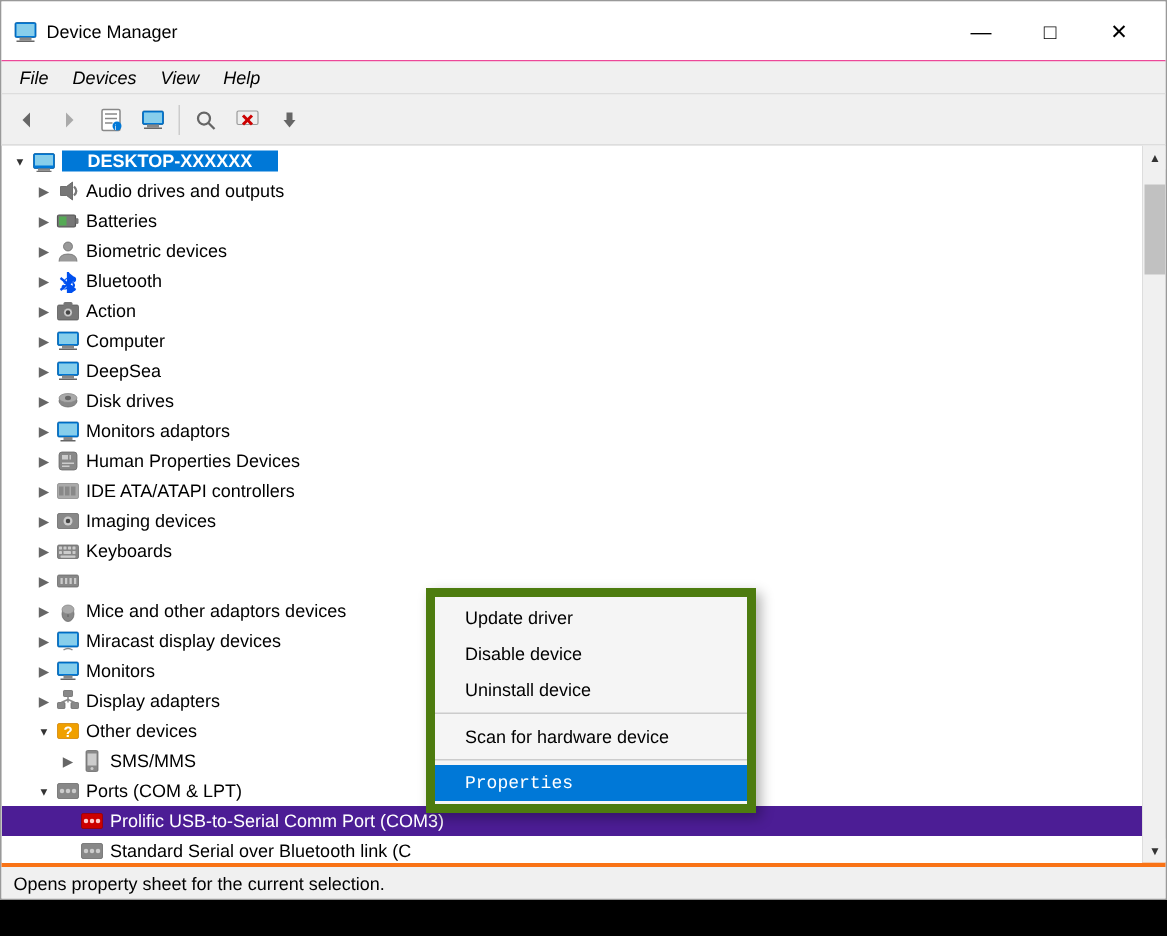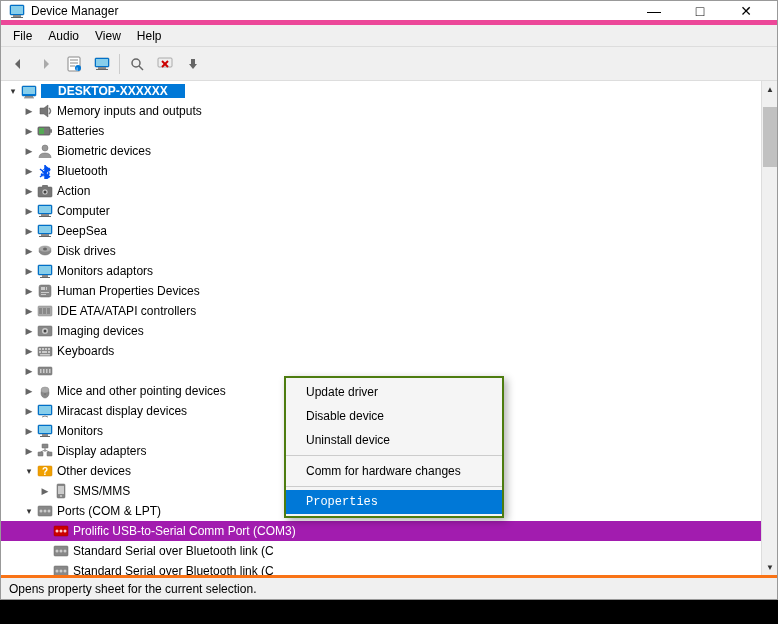--- a/index.html
+++ b/index.html
@@ -17,25 +17,25 @@
       height: 600px;
       background: #f0f0f0;
       border: 1px solid #999;
       display: flex;
       flex-direction: column;
     }
 
     
     .title-bar {
       background: #fff;
-      height: 24px;
+      height: 40px;
       display: flex;
       align-items: center;
       padding: 0 8px;
-      border-bottom: 5px solid #ec4899;
+      border-bottom: 1px solid #ec4899;
       justify-content: space-between;
     }
     .title-bar-left {
       display: flex;
       align-items: center;
       gap: 6px;
     }
     .title-bar-title {
       font-size: 12px;
       color: #000;
@@ -64,20 +64,21 @@
       display: flex;
       align-items: center;
       padding: 0 4px;
       border-bottom: 1px solid #ddd;
     }
     .menu-item {
       padding: 2px 8px;
       cursor: pointer;
       font-size: 12px;
       color: #000;
+      font-style: italic;
     }
 
     
     .toolbar {
       background: #f0f0f0;
       height: 34px;
       display: flex;
       align-items: center;
       padding: 0 4px;
       border-bottom: 1px solid #ddd;
@@ -167,21 +168,21 @@
 
     
     .level-0 { padding-left: 4px; }
     .level-1 { padding-left: 20px; }
     .level-2 { padding-left: 36px; }
 
     
     .context-menu {
       position: absolute;
       background: #f5f5f5;
-      border: 2px solid #4d7c0f;
+      border: 6px solid #4d7c0f;
       box-shadow: 3px 3px 8px rgba(0,0,0,0.3);
       z-index: 1000;
       min-width: 220px;
       padding: 2px 0;
     }
     .context-menu-item {
       padding: 5px 20px;
       cursor: pointer;
       font-size: 12px;
       color: #000;
@@ -244,21 +245,21 @@
     }
 
     
     .bottom-area {
       height: 24px;
       background: #000;
     }
 
     
     .tree-item.highlighted-blue {
-      background: #a21caf;
+      background: #4c1d95;
       color: #fff;
     }
   </style>
 </head>
 <body>
 
 <div class="window">
 
   <div class="title-bar">
     <div class="title-bar-left">
@@ -272,21 +273,21 @@
     </div>
     <div class="title-bar-controls">
       <button class="title-btn">—</button>
       <button class="title-btn">□</button>
       <button class="title-btn close">✕</button>
     </div>
   </div>
 
   <div class="menu-bar">
     <span class="menu-item">File</span>
-    <span class="menu-item">Audio</span>
+    <span class="menu-item">Devices</span>
     <span class="menu-item">View</span>
     <span class="menu-item">Help</span>
   </div>
 
   <div class="toolbar">
     <button class="toolbar-btn">
       <svg width="14" height="14" viewBox="0 0 14 14">
         <polygon points="9,2 4,7 9,12" fill="#666"></polygon>
       </svg>
     </button>
@@ -352,21 +353,21 @@
       </div>
 
       <div class="tree-item level-1">
         <span class="expand-arrow">▶</span>
         <span class="tree-item-icon">
           <svg width="16" height="16" viewBox="0 0 16 16">
             <polygon points="3,5 7,5 11,2 11,14 7,11 3,11" fill="#777" stroke="#555" stroke-width="0.5"></polygon>
             <path d="M12,5 Q15,8 12,11" stroke="#777" stroke-width="1.5" fill="none"></path>
           </svg>
         </span>
-        <span class="tree-item-label">Memory inputs and outputs</span>
+        <span class="tree-item-label">Audio drives and outputs</span>
       </div>
 
       <div class="tree-item level-1">
         <span class="expand-arrow">▶</span>
         <span class="tree-item-icon">
           <svg width="16" height="16" viewBox="0 0 16 16">
             <rect x="1" y="4" width="12" height="8" rx="1" fill="#777" stroke="#555" stroke-width="0.8"></rect>
             <rect x="13" y="6" width="2" height="4" rx="1" fill="#777"></rect>
             <rect x="2" y="5" width="5" height="6" fill="#5a5"></rect>
           </svg>
@@ -536,21 +537,21 @@
 
       <div class="tree-item level-1">
         <span class="expand-arrow">▶</span>
         <span class="tree-item-icon">
           <svg width="16" height="16" viewBox="0 0 16 16">
             <ellipse cx="8" cy="10" rx="4" ry="5" fill="#888" stroke="#666" stroke-width="0.5"></ellipse>
             <line x1="8" y1="6" x2="8" y2="12" stroke="#666" stroke-width="0.8"></line>
             <ellipse cx="8" cy="7" rx="4" ry="3" fill="#aaa" stroke="#888" stroke-width="0.5"></ellipse>
           </svg>
         </span>
-        <span class="tree-item-label">Mice and other pointing devices</span>
+        <span class="tree-item-label">Mice and other adaptors devices</span>
       </div>
 
       <div class="tree-item level-1">
         <span class="expand-arrow">▶</span>
         <span class="tree-item-icon">
           <svg width="16" height="16" viewBox="0 0 16 16">
             <rect x="1" y="2" width="14" height="10" rx="1" fill="#0078d7" stroke="#005a9e" stroke-width="0.5"></rect>
             <rect x="2" y="3" width="12" height="8" fill="#87ceeb"></rect>
             <path d="M5,14 Q8,12 11,14" stroke="#888" stroke-width="1" fill="none"></path>
           </svg>
@@ -669,21 +670,21 @@
         <div class="scroll-thumb"></div>
       </div>
       <button class="scroll-bottom-btn">▼</button>
     </div>
 
     <div class="context-menu" style="left: 283px; top: 295px; position: absolute;">
       <div class="context-menu-item">Update driver</div>
       <div class="context-menu-item">Disable device</div>
       <div class="context-menu-item">Uninstall device</div>
       <div class="context-menu-separator"></div>
-      <div class="context-menu-item">Comm for hardware changes</div>
+      <div class="context-menu-item">Scan for hardware device</div>
       <div class="context-menu-separator"></div>
       <div class="context-menu-item highlighted">Properties</div>
     </div>
 
   </div>
 
   <div class="status-bar">
     <span>Opens property sheet for the current selection.</span>
   </div>
 </div>

